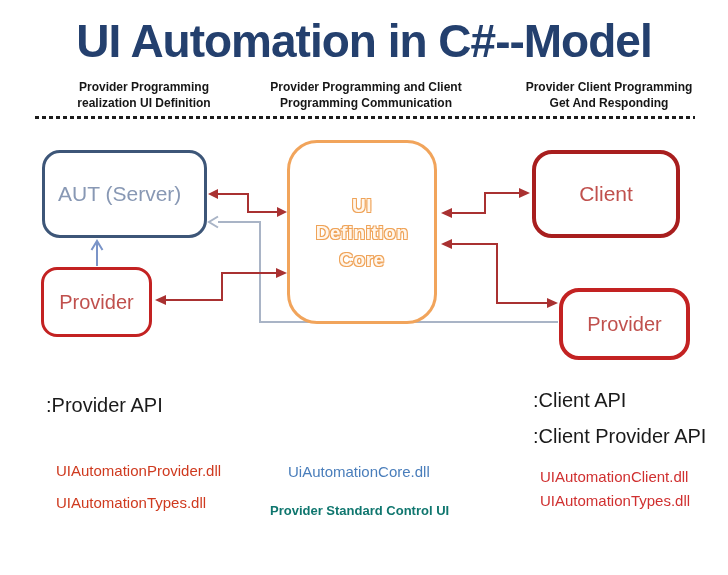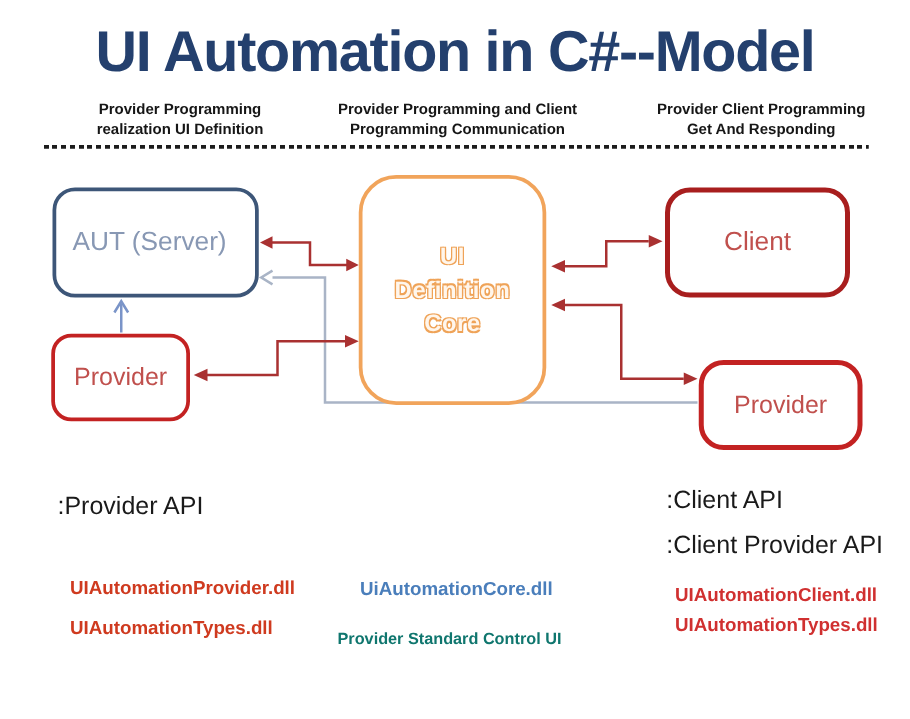--- a/index.html
+++ b/index.html
@@ -59,21 +59,21 @@
     left:559px;top:288px;width:131px;height:72px;
     border:4px solid var(--c-red-border,#c32222);border-radius:20px;
     font-size:20px;color:var(--c-red-text,#c0504d);
   }
   svg.arrows{position:absolute;left:0;top:0;pointer-events:none;}
   .ln-red{stroke:var(--c-arrow-red,#a93131);stroke-width:2;fill:none;}
   .hd-red{fill:var(--c-arrow-red,#a93131);stroke:none;}
   .ln-gray{stroke:var(--c-arrow-gray,#a9b4c6);stroke-width:2;fill:none;}
   .ln-blue{stroke:var(--c-arrow-blue,#7a94c8);stroke-width:2;fill:none;}
   .note{position:absolute;color:#1a1a1a;font-size:20px;}
-  .dll{position:absolute;font-size:15px;font-weight:700;text-align:center;}
+  .dll{position:absolute;font-size:15px;font-weight:400;text-align:center;}
   .dll.red{color:var(--c-dll-red,#cf3a1f);}
   .dll.blue{color:var(--c-dll-blue,#4a7ebb);}
   .dll.orange{color:var(--c-dll-orange,#eca438);}
   .std{
     position:absolute;left:270px;top:500px;width:220px;
     font-size:13px;font-weight:700;color:#0f766e;line-height:21px;
   }
 </style>
 </head>
 <body>

